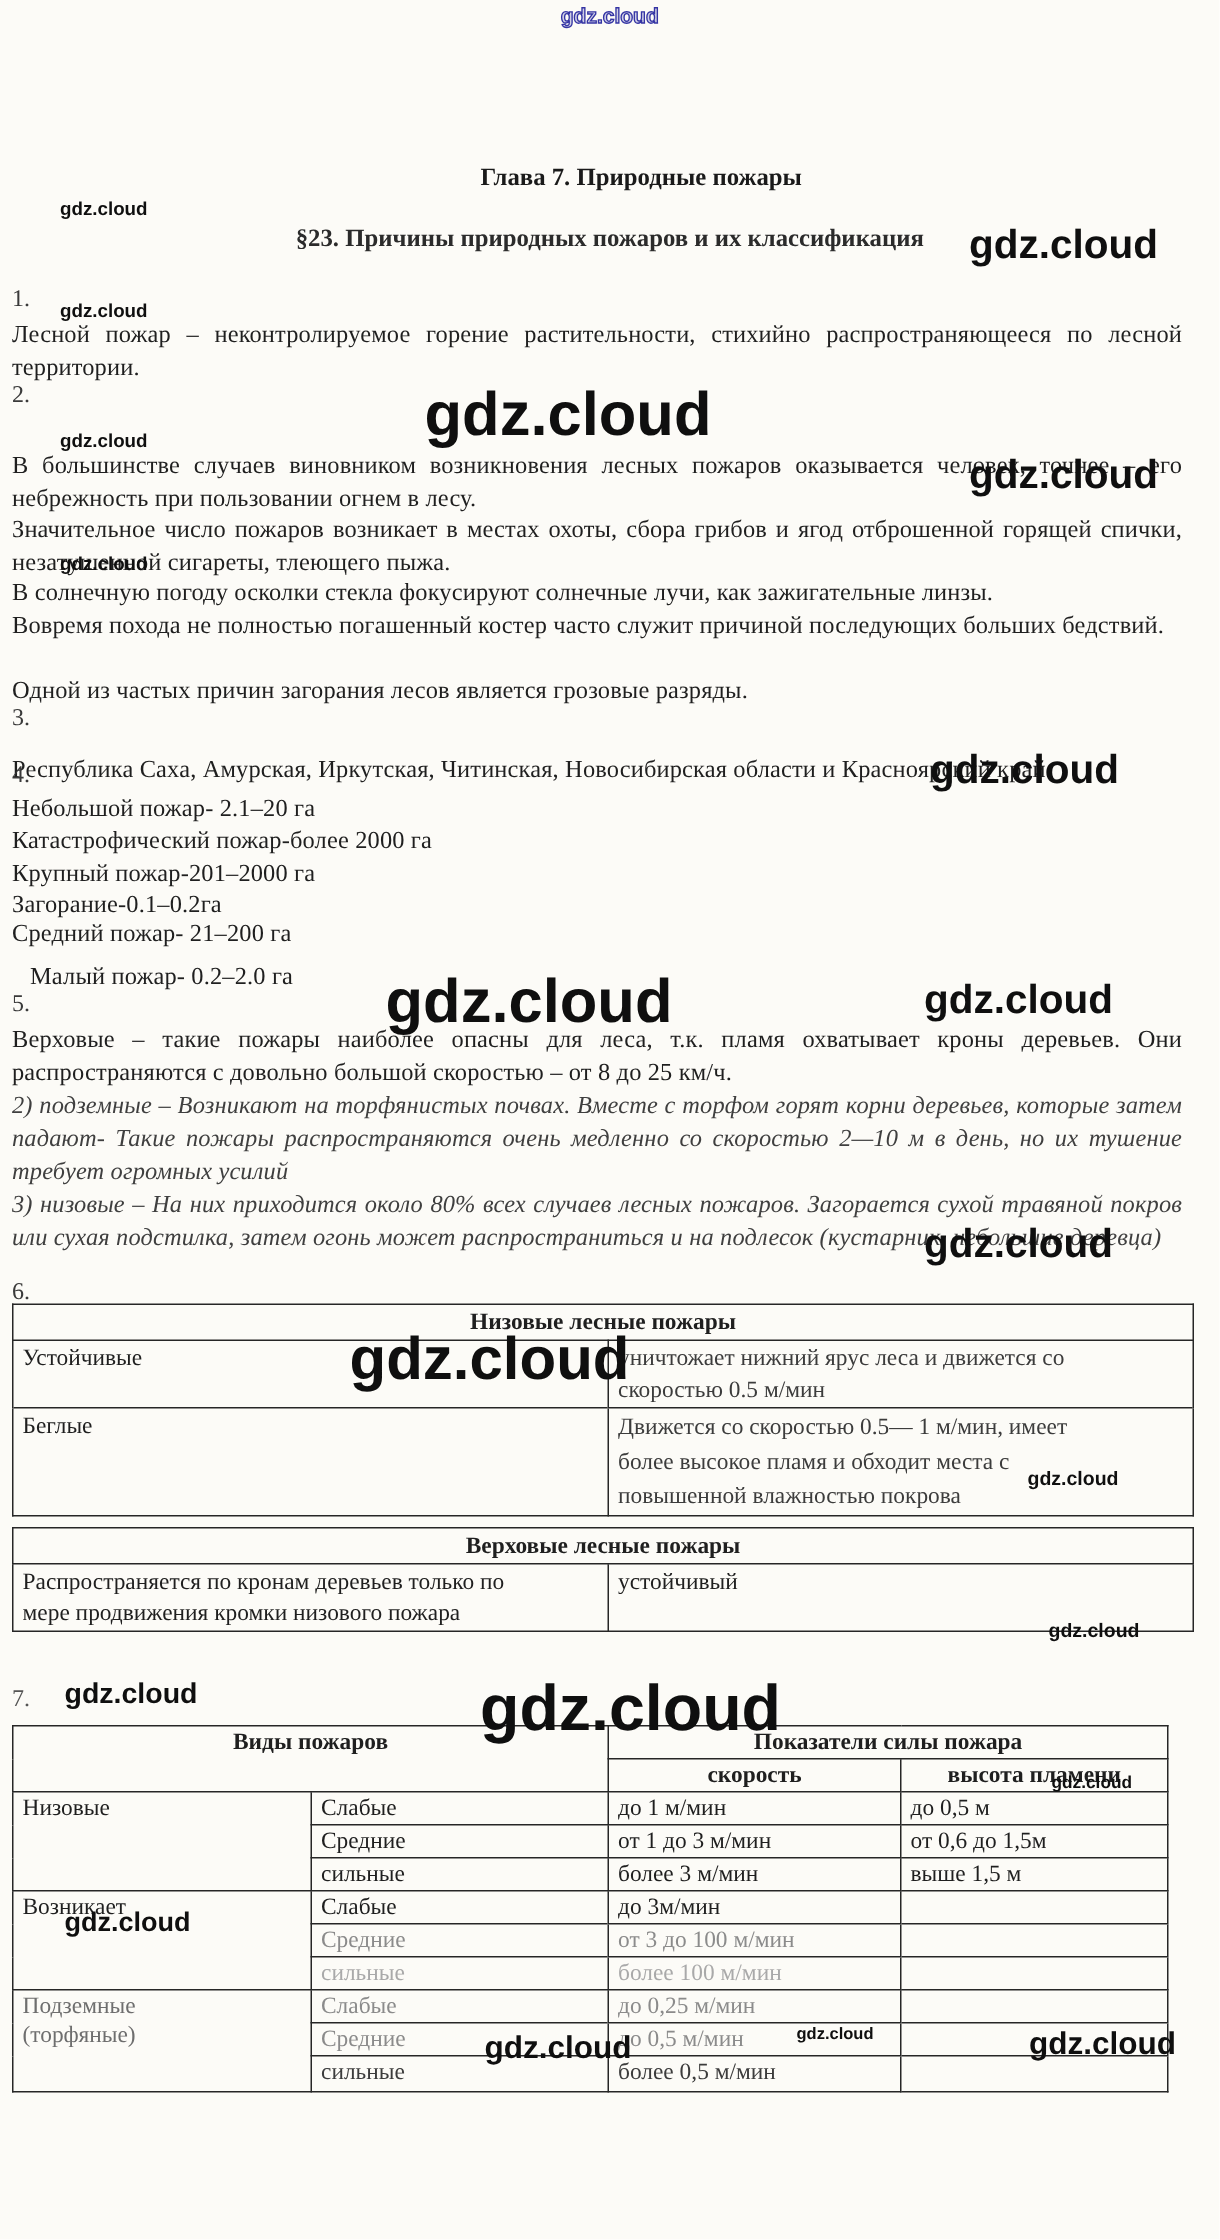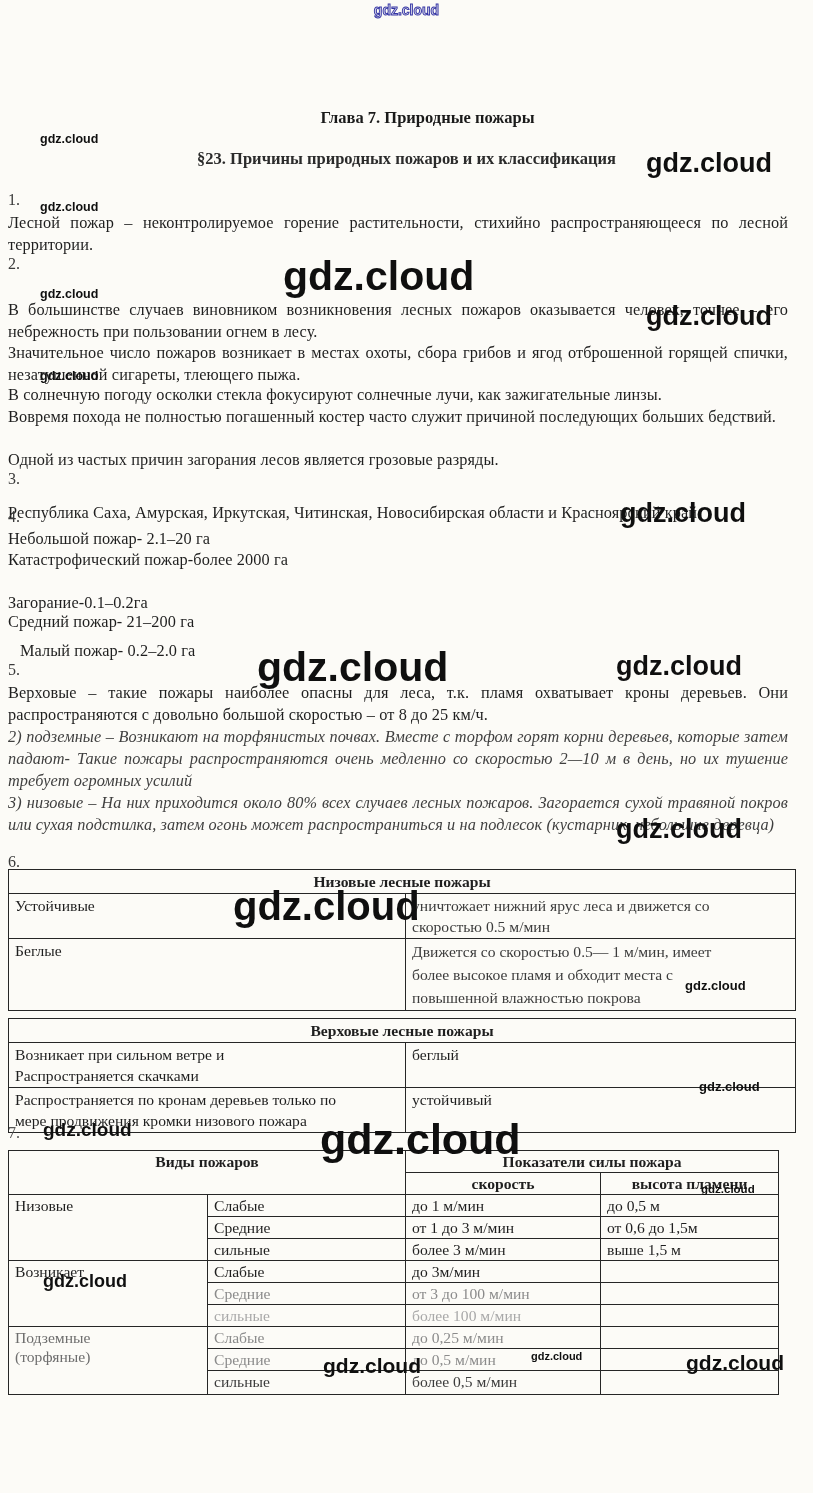--- a/index.html
+++ b/index.html
@@ -75,20 +75,21 @@
   <div class="abs para just" style="left:8px;top:406px;">Вовремя похода не полностью погашенный костер часто служит причиной последующих больших бедствий.</div>
   <div class="abs para one" style="left:8px;top:449px;">Одной из частых причин загорания лесов является грозовые разряды.</div>
 
   <div class="abs num" style="left:8px;top:470px;">3.</div>
   <div class="abs para one" style="left:8px;top:486px;margin-top:16px;">Республика Саха, Амурская, Иркутская, Читинская, Новосибирская области и Красноярский край</div>
 
   <div class="abs num" style="left:8px;top:508px;">4.</div>
   <div class="wm" style="left:620px;top:500px;font-size:27px;">gdz.cloud</div>
   <div class="abs para one" style="left:8px;top:528px;">Небольшой пожар- 2.1–20 га</div>
   <div class="abs para one" style="left:8px;top:549px;">Катастрофический пожар-более 2000 га</div>
+  <div class="abs para one" style="left:8px;top:571px;">Крупный пожар-201–2000 га</div>
   <div class="abs para one" style="left:8px;top:592px;">Загорание-0.1–0.2га</div>
   <div class="abs para one" style="left:8px;top:611px;">Средний пожар- 21–200 га</div>
   <div class="abs para one" style="left:20px;top:640px;">Малый пожар- 0.2–2.0 га</div>
 
   <div class="abs num" style="left:8px;top:661px;">5.</div>
   <div class="wm" style="left:257px;top:647px;font-size:41px;">gdz.cloud</div>
   <div class="wm" style="left:616px;top:653px;font-size:27px;">gdz.cloud</div>
   <div class="abs para just" style="left:8px;top:682px;">Верховые – такие пожары наиболее опасны для леса, т.к. пламя охватывает кроны деревьев. Они распространяются с довольно большой скоростью – от 8 до 25 км/ч.</div>
   <div class="abs para just soft" style="left:8px;top:726px;">2) подземные – Возникают на торфянистых почвах. Вместе с торфом горят корни деревьев, которые затем падают- Такие пожары распространяются очень медленно со скоростью 2—10 м в день, но их тушение требует огромных усилий</div>
   <div class="abs para just soft" style="left:8px;top:792px;">3) низовые – На них приходится около 80% всех случаев лесных пожаров. Загорается сухой травяной покров или сухая подстилка, затем огонь может распространиться и на подлесок (кустарник, небольшие деревца)</div>
@@ -126,27 +127,20 @@
   <div class="wm" style="left:685px;top:979px;font-size:13px;">gdz.cloud</div>
 
   <table class="doc-table" style="left:8px;top:1018px;width:787px;">
     <colgroup>
         <col style="width:397px;">
         <col style="width:390px;">
       </colgroup>
     <tbody>
         <tr style="height:20px;padding-left:12px;">
       <td colspan="2" class="tbl-title">Верховые лесные пожары</td>
-    </tr>
-    <tr style="height:41px;">
-      <td>
-        <span class="blk">Возникает при сильном ветре и</span>
-        <span class="blk">Распространяется скачками</span>
-      </td>
-      <td>беглый</td>
     </tr>
     <tr style="height:44px;">
       <td>
         <span class="blk">Распространяется по кронам деревьев только по</span>
         <span class="blk">мере продвижения кромки низового пожара</span>
       </td>
       <td>устойчивый</td>
     </tr>
   </tbody>
     </table>

